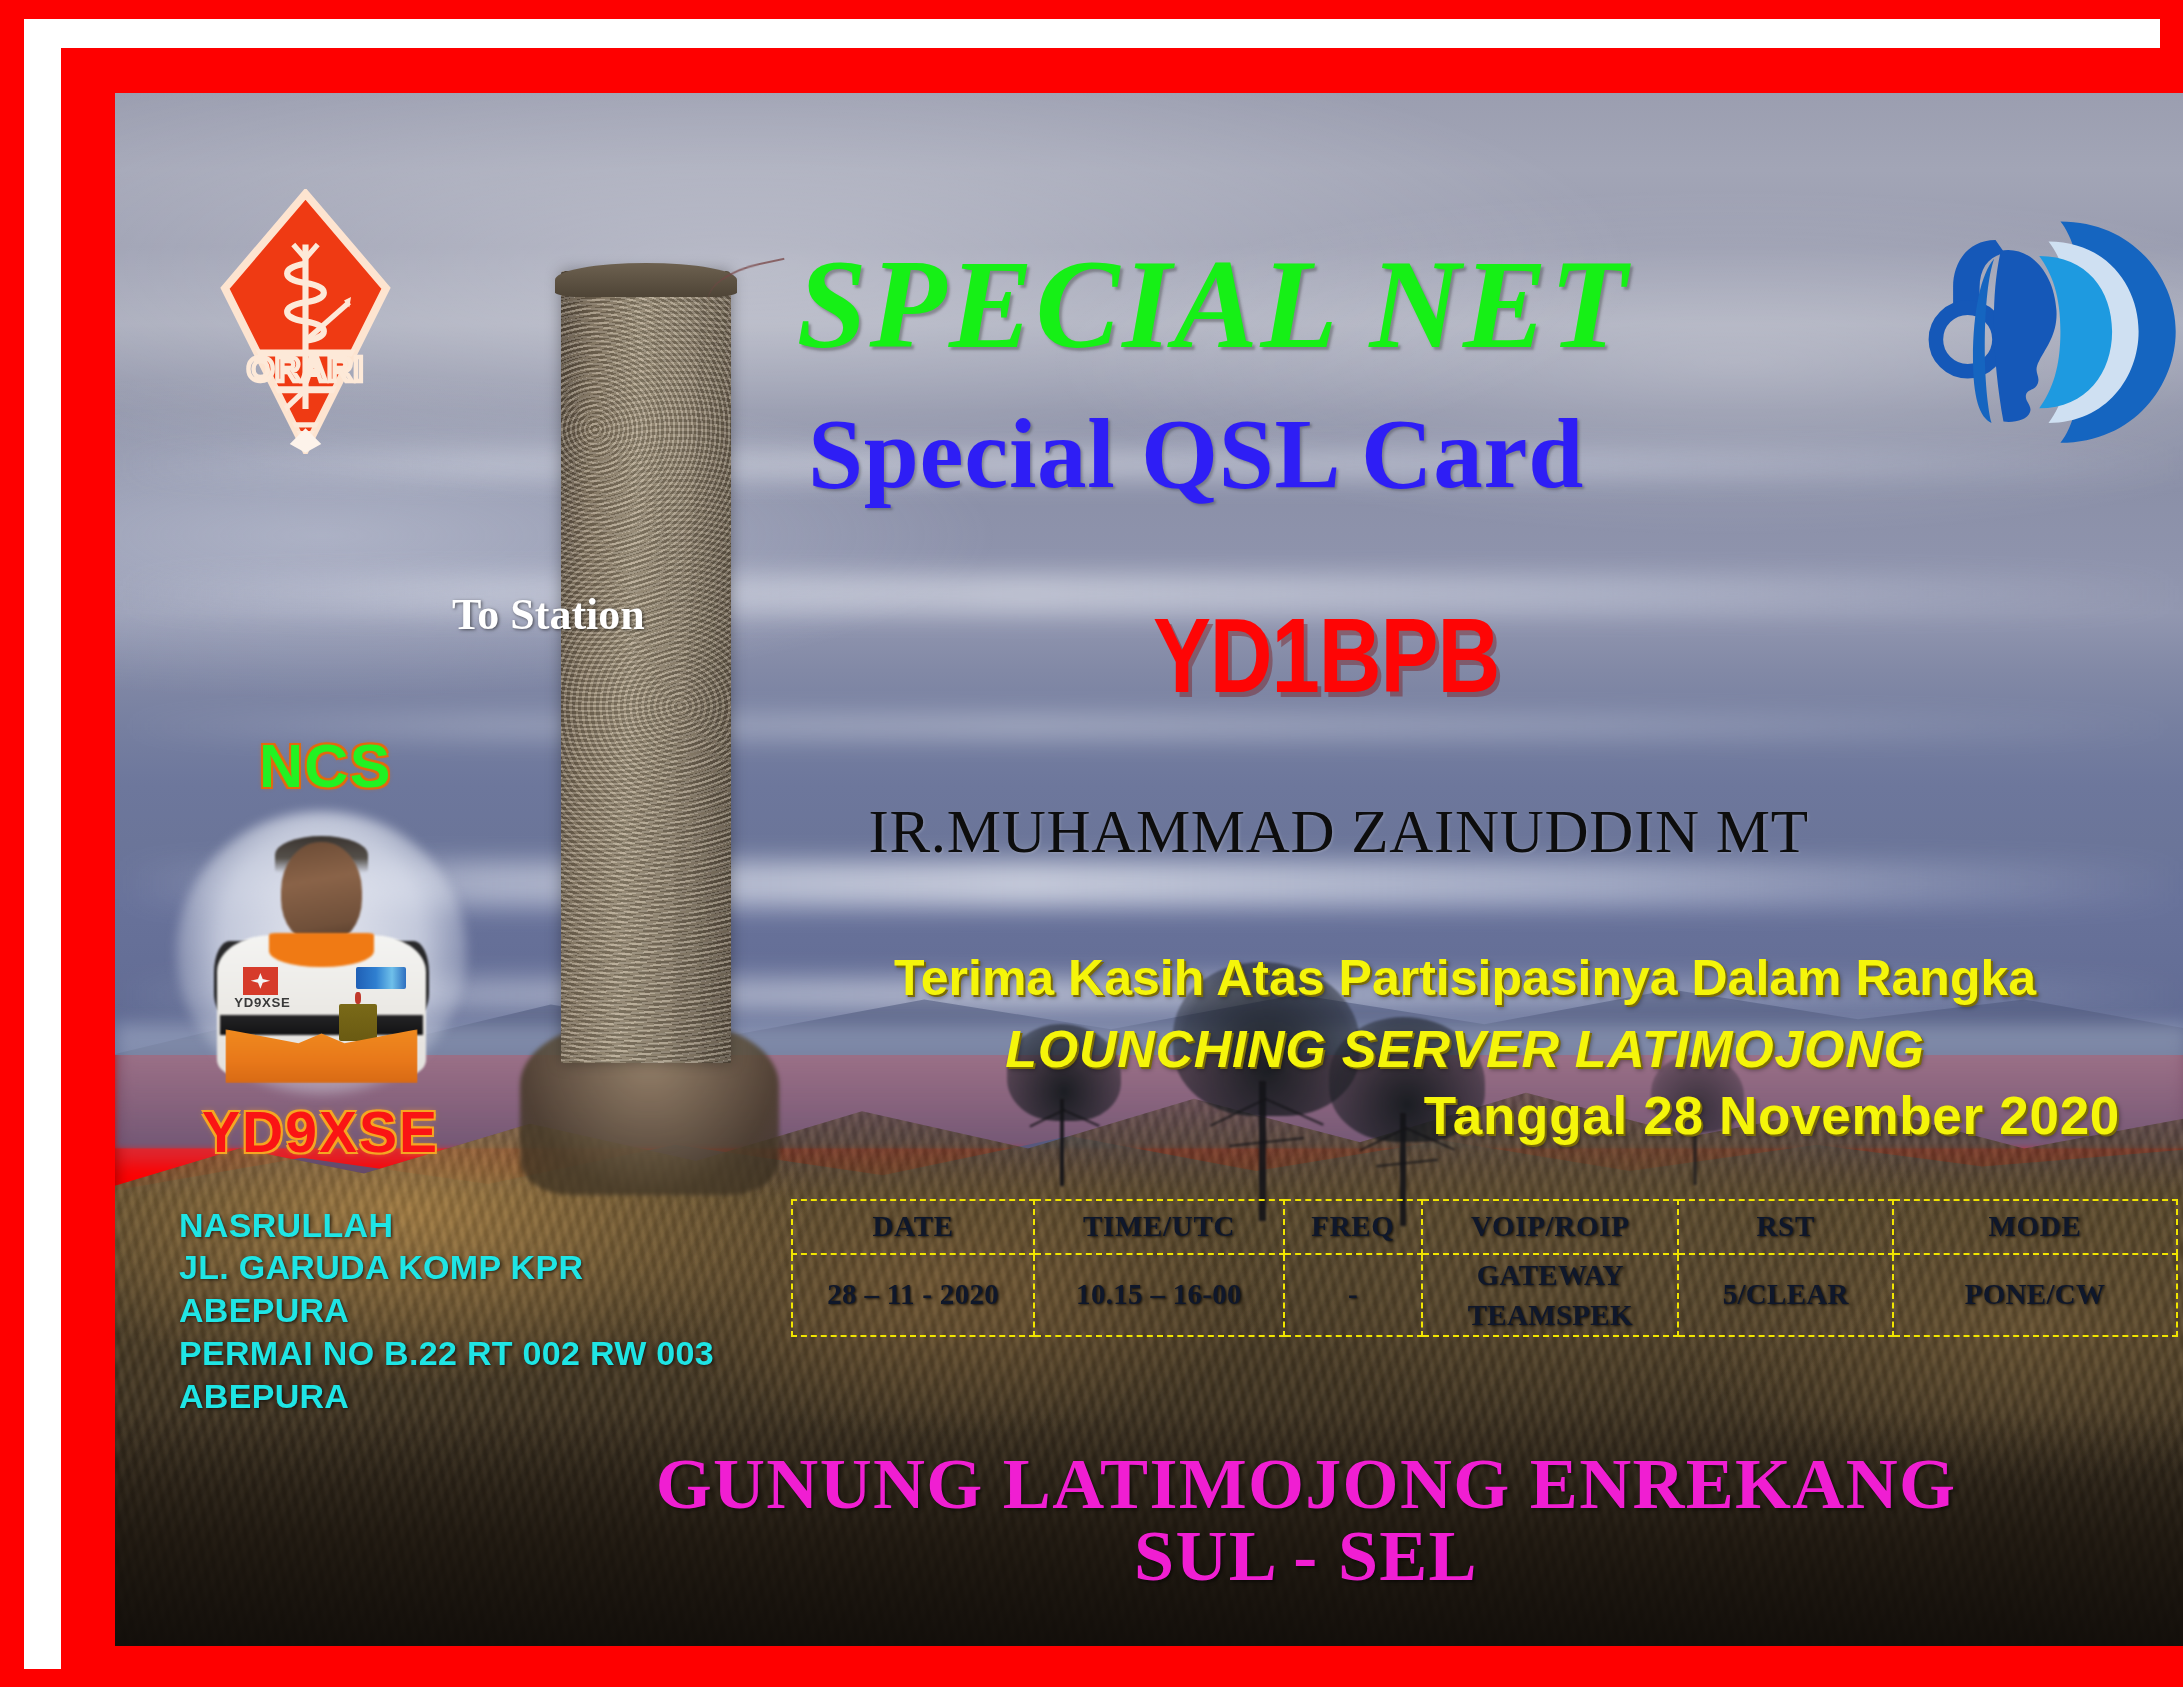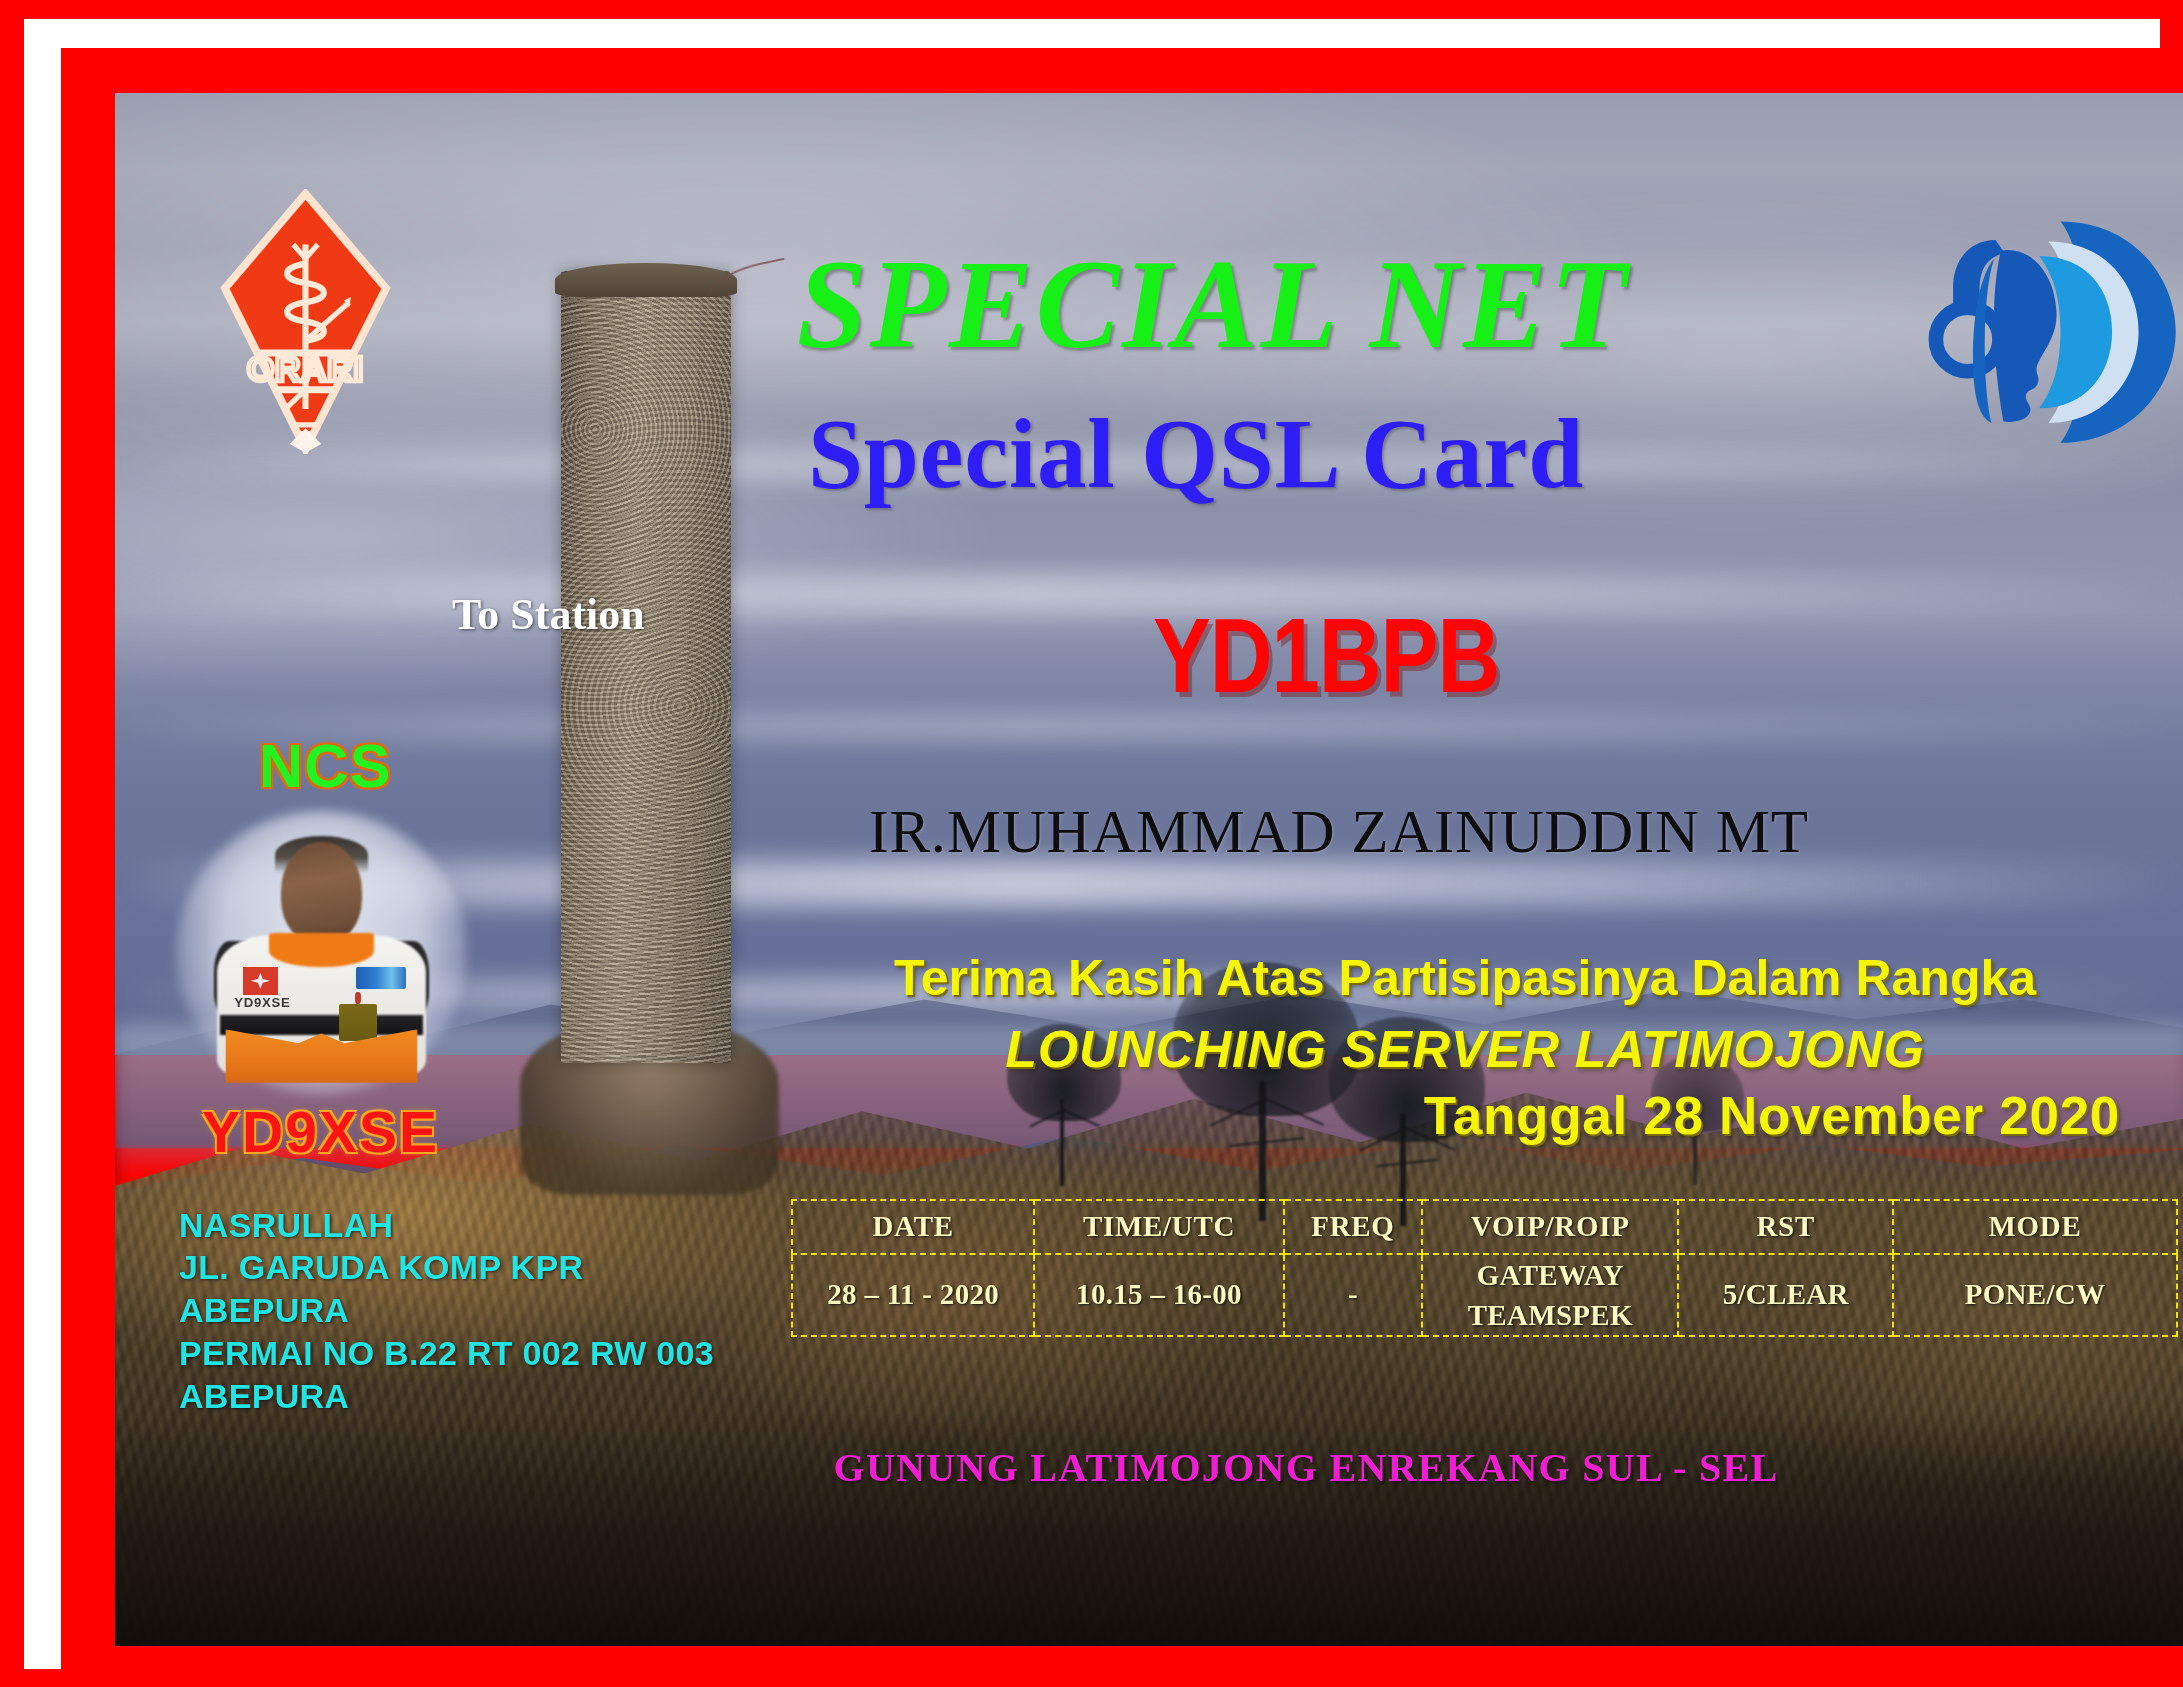--- a/index.html
+++ b/index.html
@@ -348,41 +348,41 @@
   .qso-table {
     position: absolute; left: 676px; top: 1106px;
     width: 1387px;
     border-collapse: collapse;
     table-layout: fixed;
   }
   .qso-table td, .qso-table th {
     border: 2px dashed #f0e400;
     text-align: center;
     vertical-align: middle;
-    color: #fef9c3;
+    color: #0f172a;
     font-family: "Liberation Serif", serif;
     font-weight: bold;
     text-shadow: 1.3px 1.3px 2.6px rgba(0,0,0,0.75);
   }
   .qso-table th { height: 54px; font-size: 29px; letter-spacing: 0.7px; }
   .qso-table td { height: 71px; font-size: 29px; letter-spacing: 0.3px; }
   .qso-table .c-date { width: 17.5%; }
   .qso-table .c-time { width: 18.0%; }
   .qso-table .c-freq { width: 10.0%; }
   .qso-table .c-voip { width: 18.5%; }
   .qso-table .c-rst  { width: 15.5%; }
   .qso-table .c-mode { width: 20.5%; }
   .voip-cell { line-height: 1.38; }
 
   
   .location-line {
     position: absolute; left: 463px; top: 1355px; width: 1456px;
     text-align: center;
     font-family: "Liberation Serif", serif;
-    font-weight: bold; font-size: 40px; line-height: 1.0;
+    font-weight: bold; font-size: 72px; line-height: 1.0;
     color: #f01ed2;
     letter-spacing: 1.3px;
     text-shadow: 2px 2px 3.3px rgba(0,0,0,0.5);
   }
 </style>
 </head>
 <body>
 
 <div class="card-outer">
   <div class="card-white-gap">

